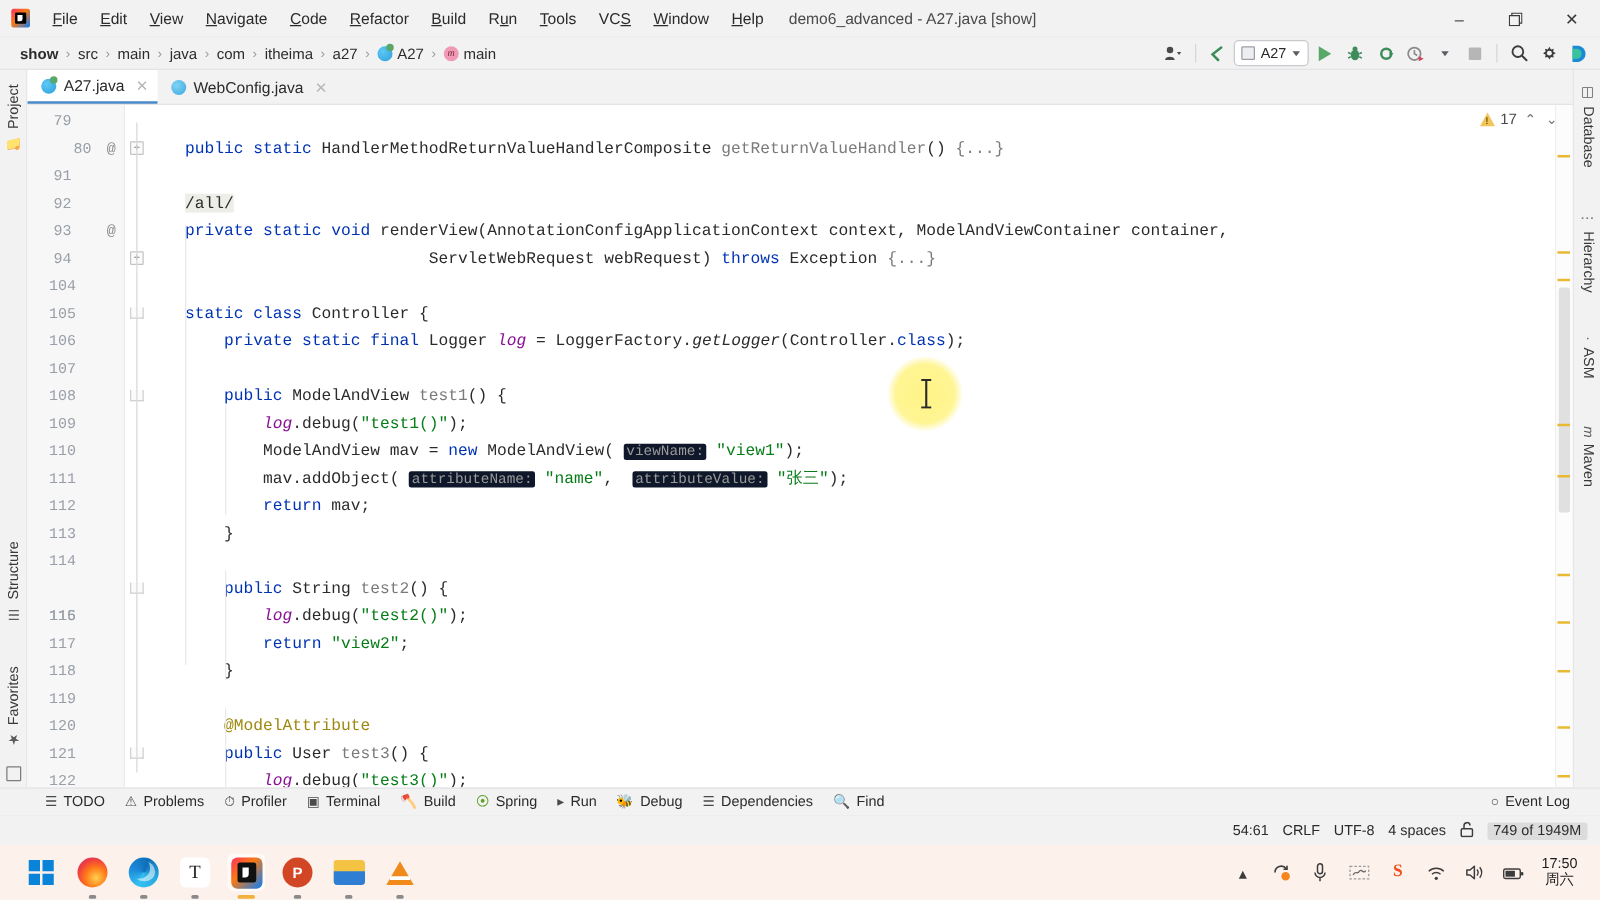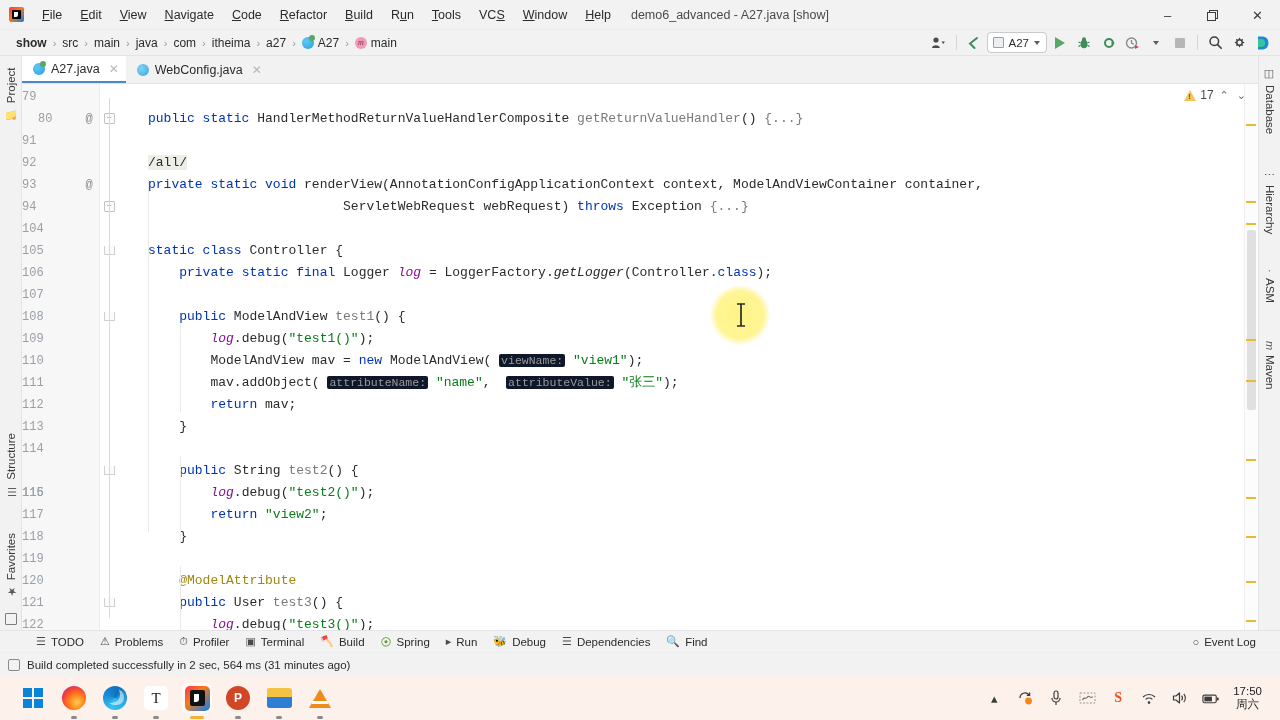--- a/index.html
+++ b/index.html
@@ -116,21 +116,21 @@
   }
   .code-area {
     position:absolute; left:104px; top:0; right:0; height:546px;
     font-family:"Liberation Mono","DejaVu Sans Mono",monospace;
     font-size:13px;
   }
   .ln {
     position:absolute; height:22px; line-height:22px; white-space:pre;
   }
   .gl {
-    position:absolute; width:56px; text-align:left; height:22px; line-height:22px;
+    position:absolute; width:56px; text-align:center; height:22px; line-height:22px;
     font-family:"Liberation Mono","DejaVu Sans Mono",monospace;
     font-size:12px; color:#999fa8;
   }
   .gat {
     position:absolute; left:60px; width:14px; height:22px; line-height:22px;
     text-align:center; font-size:12px; color:#8d8d8d;
     font-family:"Liberation Mono",monospace;
   }
   .fold {
     position:absolute; left:4px; width:11px; height:11px; border:1px solid #c4c4c4;
@@ -594,23 +594,32 @@
       <span class="bi">🔍</span>
       <span>Find</span>
     </div>
     <div class="bbtn" style="margin-left:auto;margin-right:16px;">
       <span class="bi">○</span>
       <span>Event Log</span>
     </div>
   </div>
 
   <div class="statusbar">
-    <div class="sb-left">
-      <span style="display:inline-block;width:12px;height:12px;border:1.3px solid #8a8a8a;border-radius:2px;"></span>
-      <span>Build completed successfully in 2 sec, 564 ms (31 minutes ago)</span>
+    <div class="sb-right">
+      <span class="sb-item">54:61</span>
+      <span class="sb-item">CRLF</span>
+      <span class="sb-item">UTF-8</span>
+      <span class="sb-item">4 spaces</span>
+      <span class="sb-item">
+        <svg width="11" height="13" viewBox="0 0 11 13">
+          <rect x="1" y="6" width="9" height="6.2" rx="1" fill="none" stroke="#3c3c3c" stroke-width="1.2"></rect>
+          <path d="M3.2 6 V3.6 A2.4 2.4 0 0 1 8 3.4" fill="none" stroke="#3c3c3c" stroke-width="1.2"></path>
+        </svg>
+      </span>
+      <span class="mem">749 of 1949M</span>
     </div>
   </div>
 
   <div class="taskbar">
     <div class="tb-icons">
       <div class="ticon">
         <span class="win-logo">
             <i></i>
             <i></i>
             <i></i>

